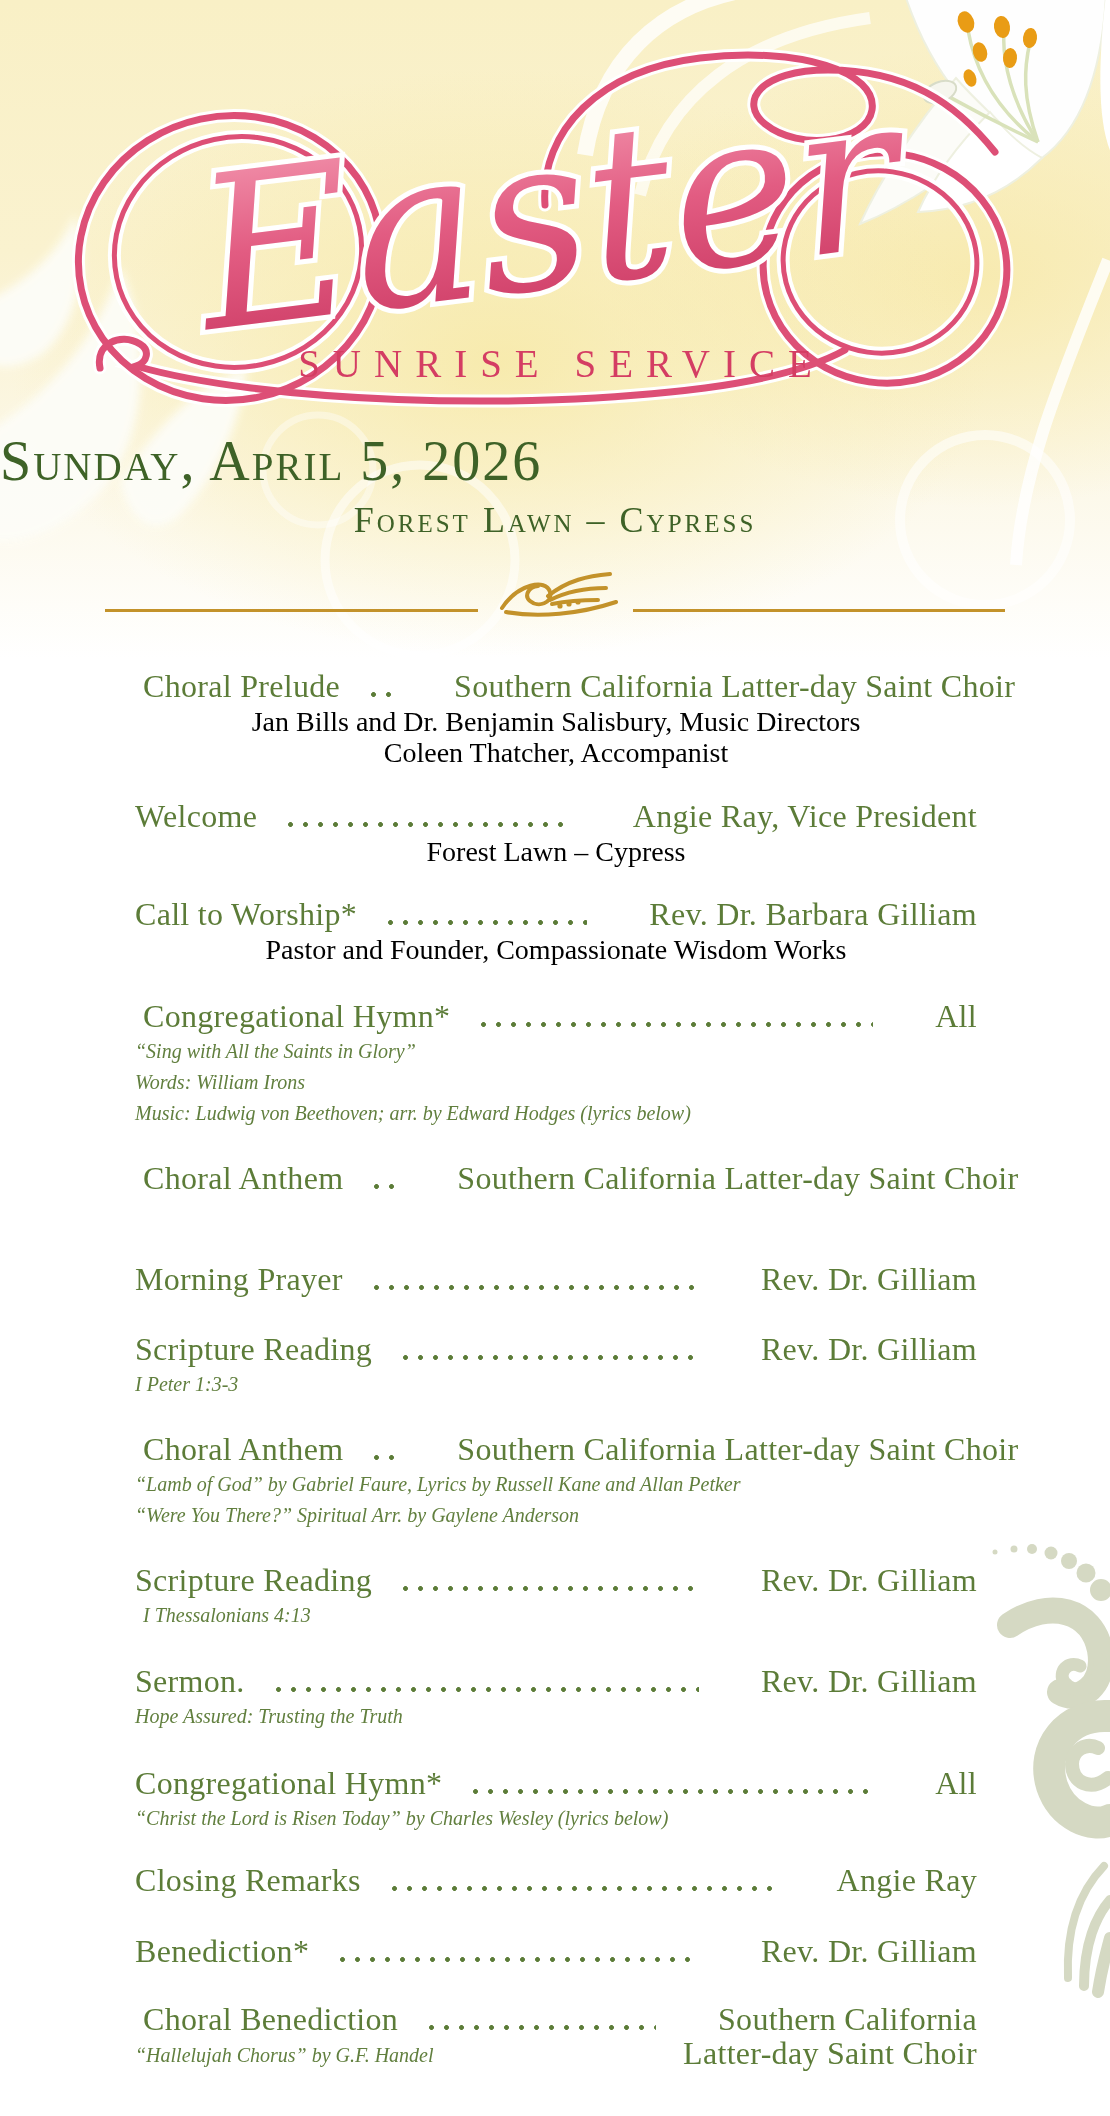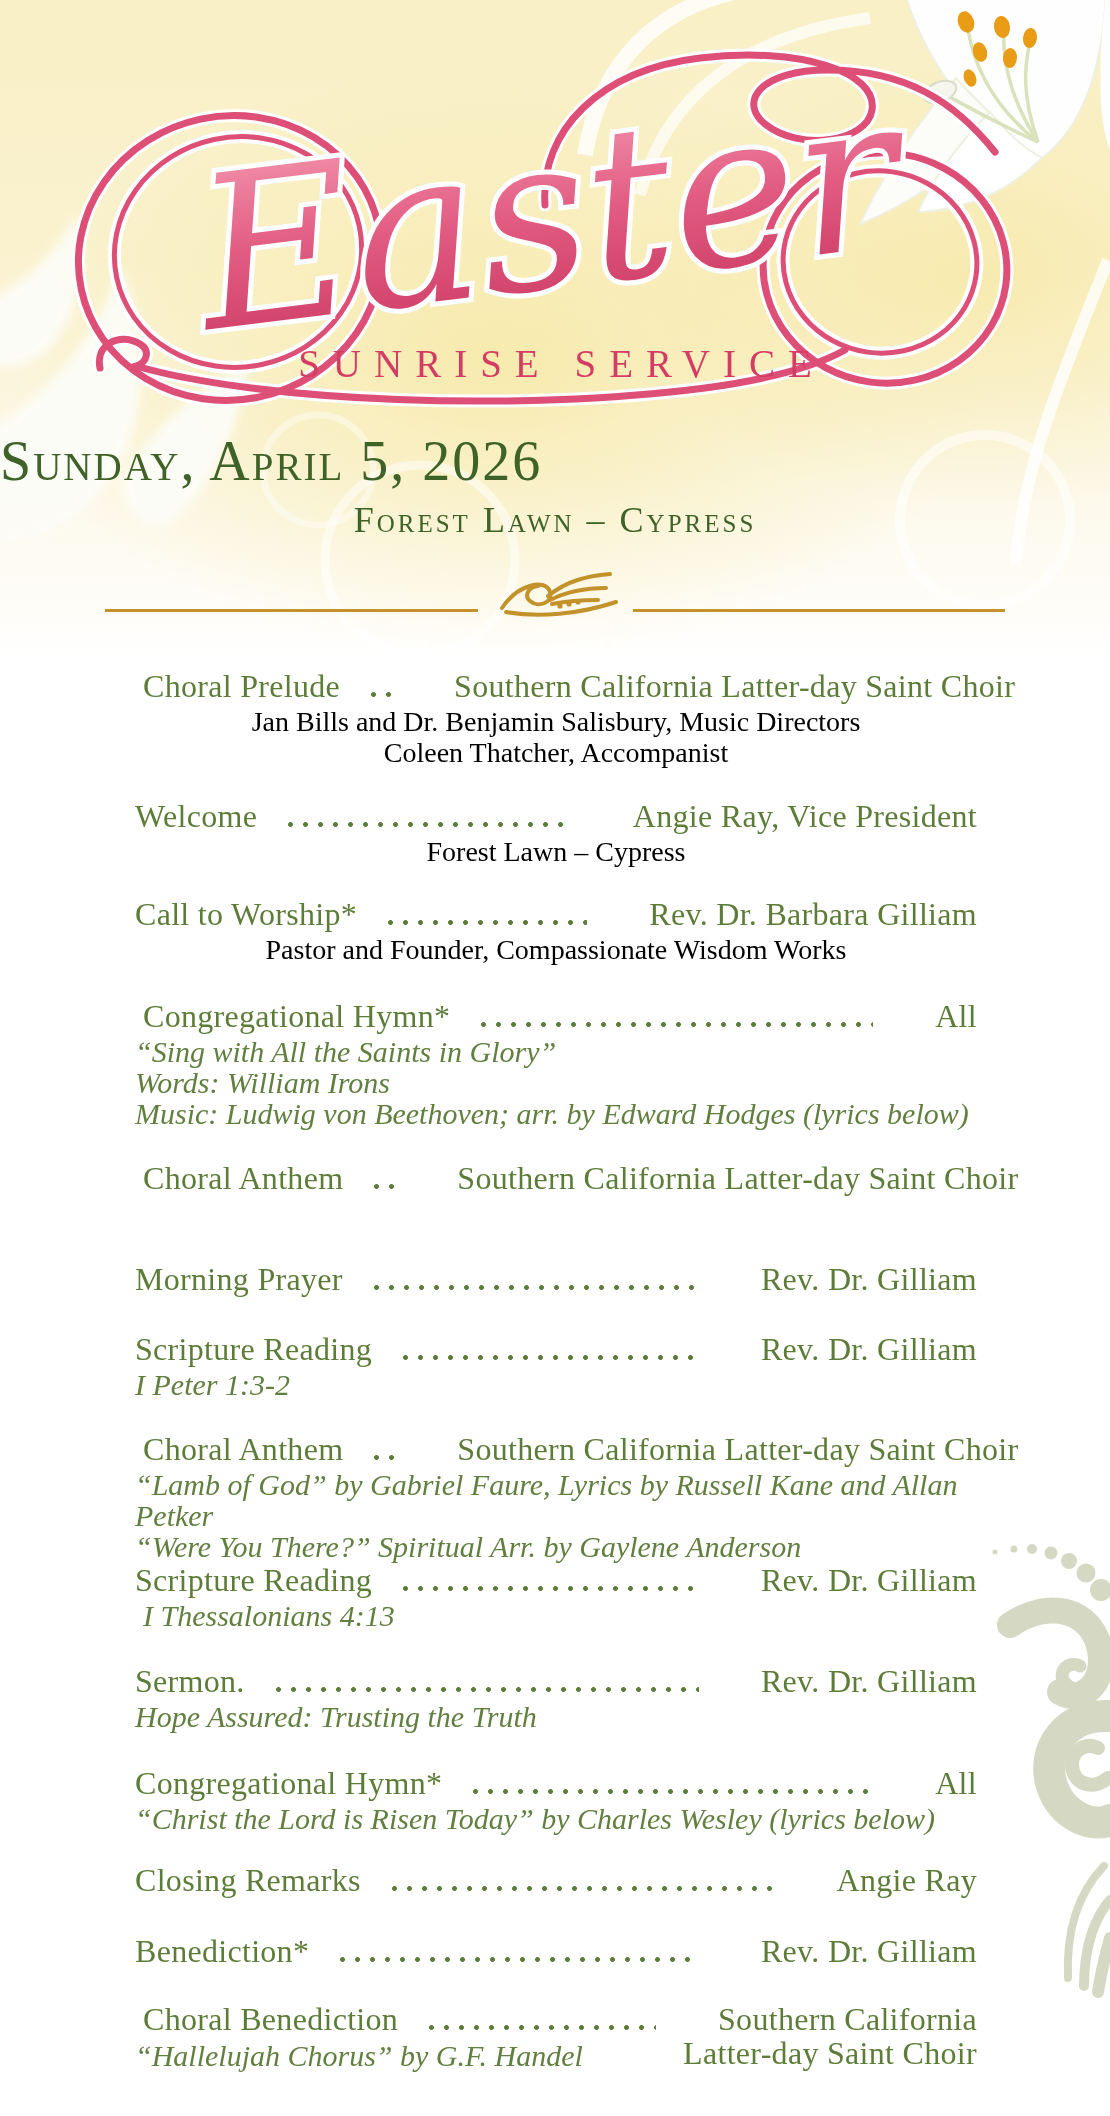--- a/index.html
+++ b/index.html
@@ -43,21 +43,21 @@
   .item{position:absolute;left:135px;width:842px;color:#5c7c38;}
   .mrow{display:flex;align-items:baseline;font-size:32px;line-height:40px;letter-spacing:.3px;white-space:nowrap;gap:16px;}
   .t{flex:0 0 auto;}
   .n{flex:0 0 auto;margin-left:36px;}
   .leader{
     flex:1 1 auto;min-width:26px;height:5px;margin:0 10px;align-self:baseline;
     background-image:radial-gradient(circle at 50% 50%, #5c7c38 2.1px, rgba(92,124,56,0) 2.7px);
     background-size:15px 5px;background-repeat:repeat-x;background-position:left bottom;
   }
   .credit{text-align:center;font-size:28px;line-height:31px;color:#000000;}
-  .note{font-style:italic;font-size:30px;line-height:31px;color:#617f3e;}
+  .note{font-style:italic;font-size:20px;line-height:31px;color:#617f3e;}
   .wrap2{display:flex;justify-content:space-between;align-items:flex-end;margin-top:-4px;}
   .wrap2 .n2{font-size:32px;line-height:36px;letter-spacing:.3px;}
   .i1{top:666px}.i2{top:796px}.i3{top:894px}.i4{top:996px}.i5{top:1158px}
   .i6{top:1259px}.i7{top:1329px}.i8{top:1429px}.i9{top:1560px}.i10{top:1661px}
   .i11{top:1763px}.i12{top:1860px}.i13{top:1931px}.i14{top:1999px}
   .indent{padding-left:8px;}
   
   .flourish-right{position:absolute;left:950px;top:1530px;}
 </style>
 </head>
@@ -211,21 +211,21 @@
       <span class="n">Rev. Dr. Gilliam</span>
     </div>
 </div>
 
 <div class="item i7">
   <div class="mrow">
       <span class="t">Scripture Reading</span>
       <span class="leader"></span>
       <span class="n">Rev. Dr. Gilliam</span>
     </div>
-  <div class="note">I Peter 1:3-2</div>
+  <div class="note">I Peter 1:3-3</div>
 </div>
 
 <div class="item i8">
   <div class="mrow indent">
       <span class="t">Choral Anthem</span>
       <span class="leader"></span>
       <span class="n">Southern California Latter-day Saint Choir</span>
     </div>
   <div class="note">“Lamb of God” by Gabriel Faure, Lyrics by Russell Kane and Allan Petker</div>
   <div class="note">“Were You There?” Spiritual Arr. by Gaylene Anderson</div>

